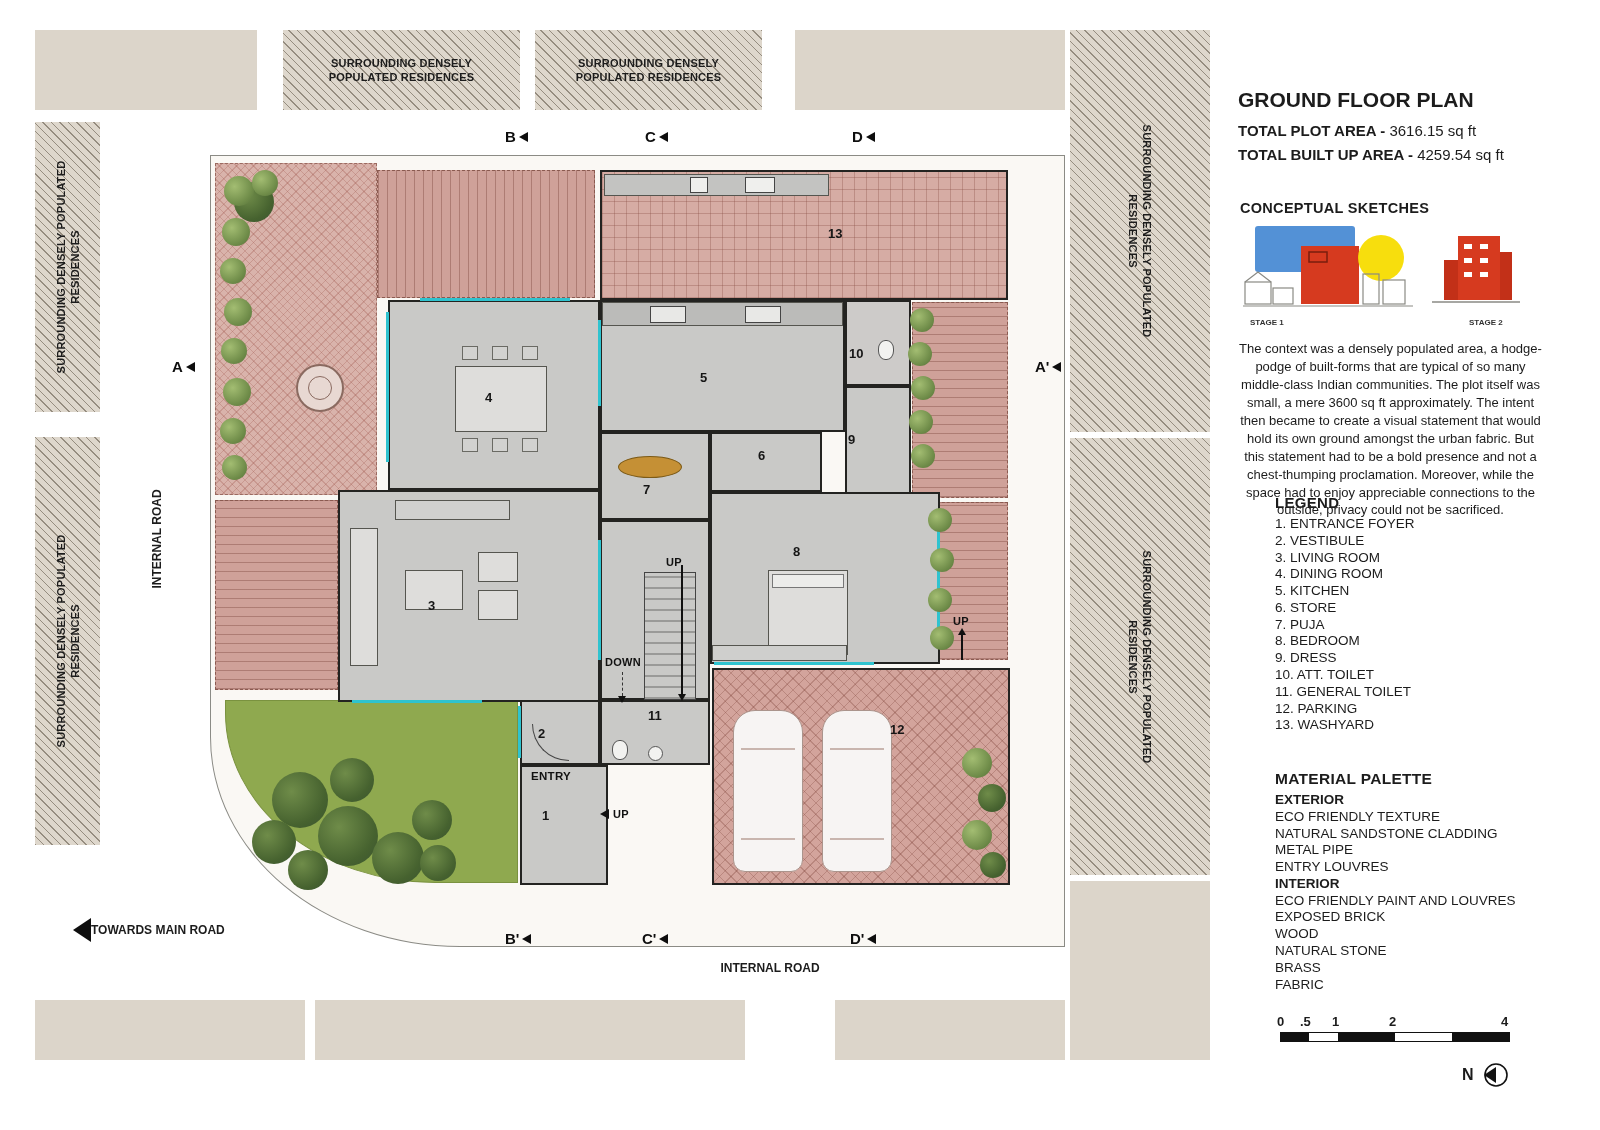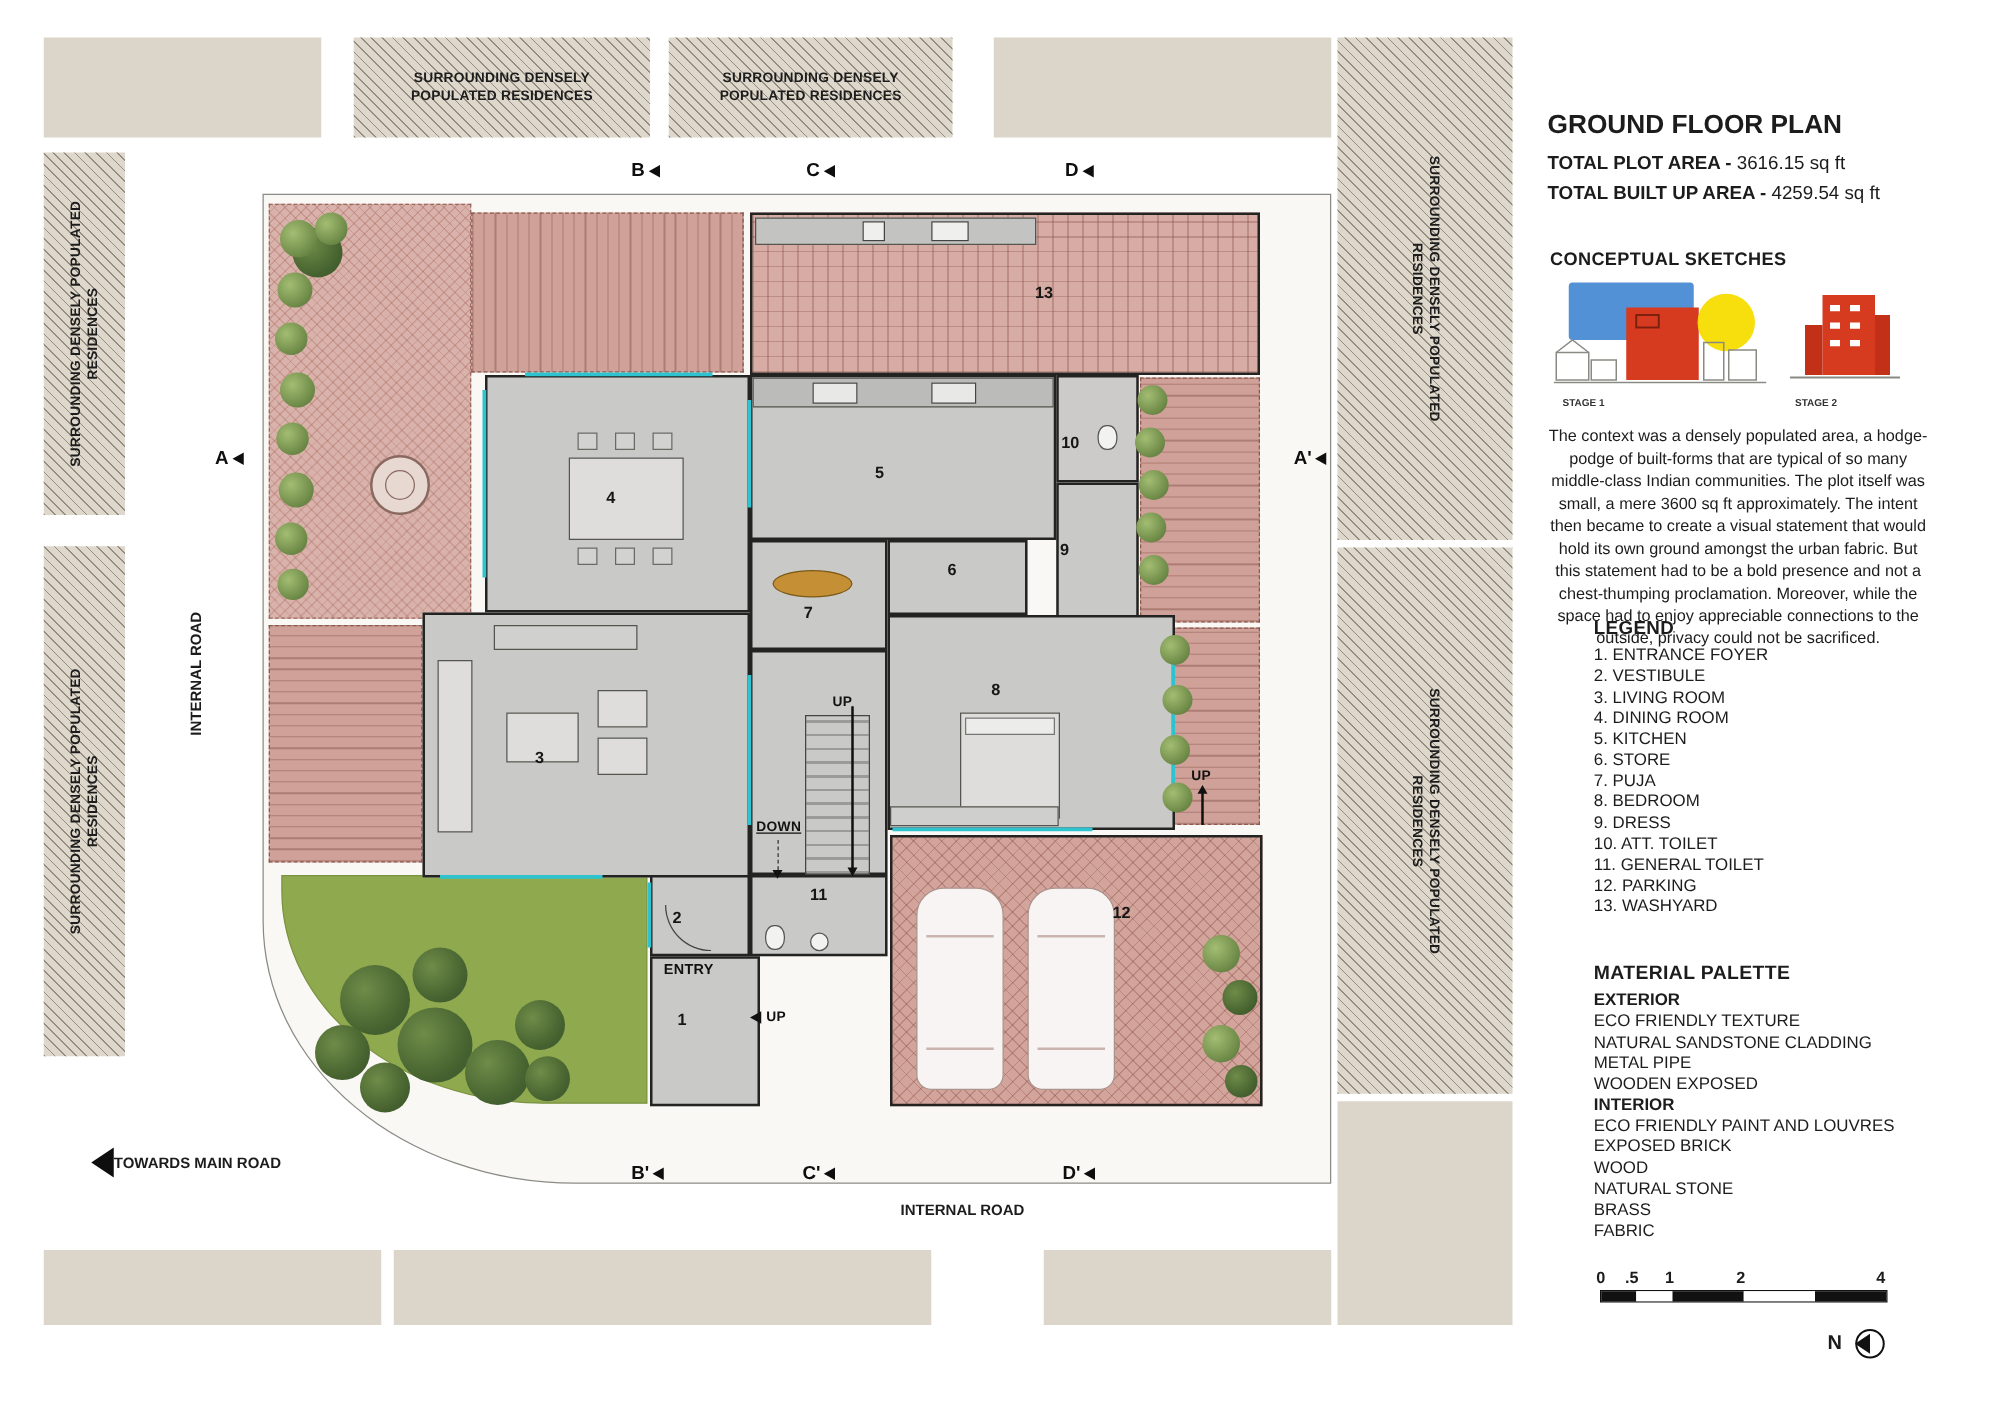--- a/index.html
+++ b/index.html
@@ -229,21 +229,21 @@
   <span class="rnum" style="left:758px;top:448px;">6</span>
   <span class="rnum" style="left:643px;top:482px;">7</span>
   <span class="rnum" style="left:793px;top:544px;">8</span>
   <span class="rnum" style="left:848px;top:432px;">9</span>
   <span class="rnum" style="left:849px;top:346px;">10</span>
   <span class="rnum" style="left:648px;top:708px;">11</span>
   <span class="rnum" style="left:890px;top:722px;">12</span>
   <span class="rnum" style="left:828px;top:226px;">13</span>
 
   <span class="ann" style="left:666px;top:556px;">UP</span>
-  <span class="ann" style="left:605px;top:656px;text-decoration:underline;">DOWN</span>
+  <span class="ann" style="left:605px;top:656px;">DOWN</span>
   <div class="dashline" style="left:622px;top:672px;height:24px;"></div>
   <div class="arrowhead-down" style="left:618px;top:696px;"></div>
   <span class="ann" style="left:531px;top:770px;font-size:11.5px;">ENTRY</span>
   <div class="abs" style="left:600px;top:808px;display:flex;align-items:center;gap:4px;">
     <span class="tri-left"></span>
     <span class="ann" style="position:static;">UP</span>
   </div>
   <span class="ann" style="left:953px;top:615px;">UP</span>
   <div class="abs" style="left:961px;top:634px;width:1.5px;height:26px;background:#111;"></div>
   <div class="arrowhead-up" style="left:958px;top:628px;"></div>
@@ -314,21 +314,21 @@
       <rect x="36" y="14" width="8" height="5"></rect>
         <rect x="52" y="14" width="8" height="5"></rect>
       <rect x="36" y="28" width="8" height="5"></rect>
         <rect x="52" y="28" width="8" height="5"></rect>
       <rect x="36" y="42" width="8" height="5"></rect>
         <rect x="52" y="42" width="8" height="5"></rect>
     </g>
     <line x1="4" y1="72" x2="92" y2="72" stroke="#8a8a84" stroke-width="1.5"></line>
   </svg>
   <span class="stage-label" style="left:1250px;top:318px;">STAGE 1</span>
-  <span class="stage-label" style="left:1436px;top:318px;">STAGE 2</span>
+  <span class="stage-label" style="left:1469px;top:318px;">STAGE 2</span>
 
   <p class="sb-p" style="left:1238px;top:340px;margin:0;">The context was a densely populated area, a hodge-podge of built-forms that are typical of so many middle-class Indian communities. The plot itself was small, a mere 3600 sq ft approximately. The intent then became to create a visual statement that would hold its own ground amongst the urban fabric. But this statement had to be a bold presence and not a chest-thumping proclamation. Moreover, while the space had to enjoy appreciable connections to the outside, privacy could not be sacrificed.</p>
 
   <div class="sb-sec" style="left:1275px;top:494px;">LEGEND</div>
   <div class="list" style="left:1275px;top:516px;">
     <div>1. ENTRANCE FOYER</div>
     <div>2. VESTIBULE</div>
     <div>3. LIVING ROOM</div>
     <div>4. DINING ROOM</div>
     <div>5. KITCHEN</div>
@@ -341,21 +341,21 @@
     <div>12. PARKING</div>
     <div>13. WASHYARD</div>
   </div>
 
   <div class="sb-sec" style="left:1275px;top:770px;font-size:15.5px;">MATERIAL PALETTE</div>
   <div class="list" style="left:1275px;top:792px;">
     <div class="mat-h" style="margin-top:0;">EXTERIOR</div>
     <div>ECO FRIENDLY TEXTURE</div>
     <div>NATURAL SANDSTONE CLADDING</div>
     <div>METAL PIPE</div>
-    <div>WOODEN EXPOSED</div>
+    <div>ENTRY LOUVRES</div>
     <div class="mat-h">INTERIOR</div>
     <div>ECO FRIENDLY PAINT AND LOUVRES</div>
     <div>EXPOSED BRICK</div>
     <div>WOOD</div>
     <div>NATURAL STONE</div>
     <div>BRASS</div>
     <div>FABRIC</div>
   </div>
 
   <div class="abs" style="left:1280px;top:1014px;width:230px;height:30px;">

